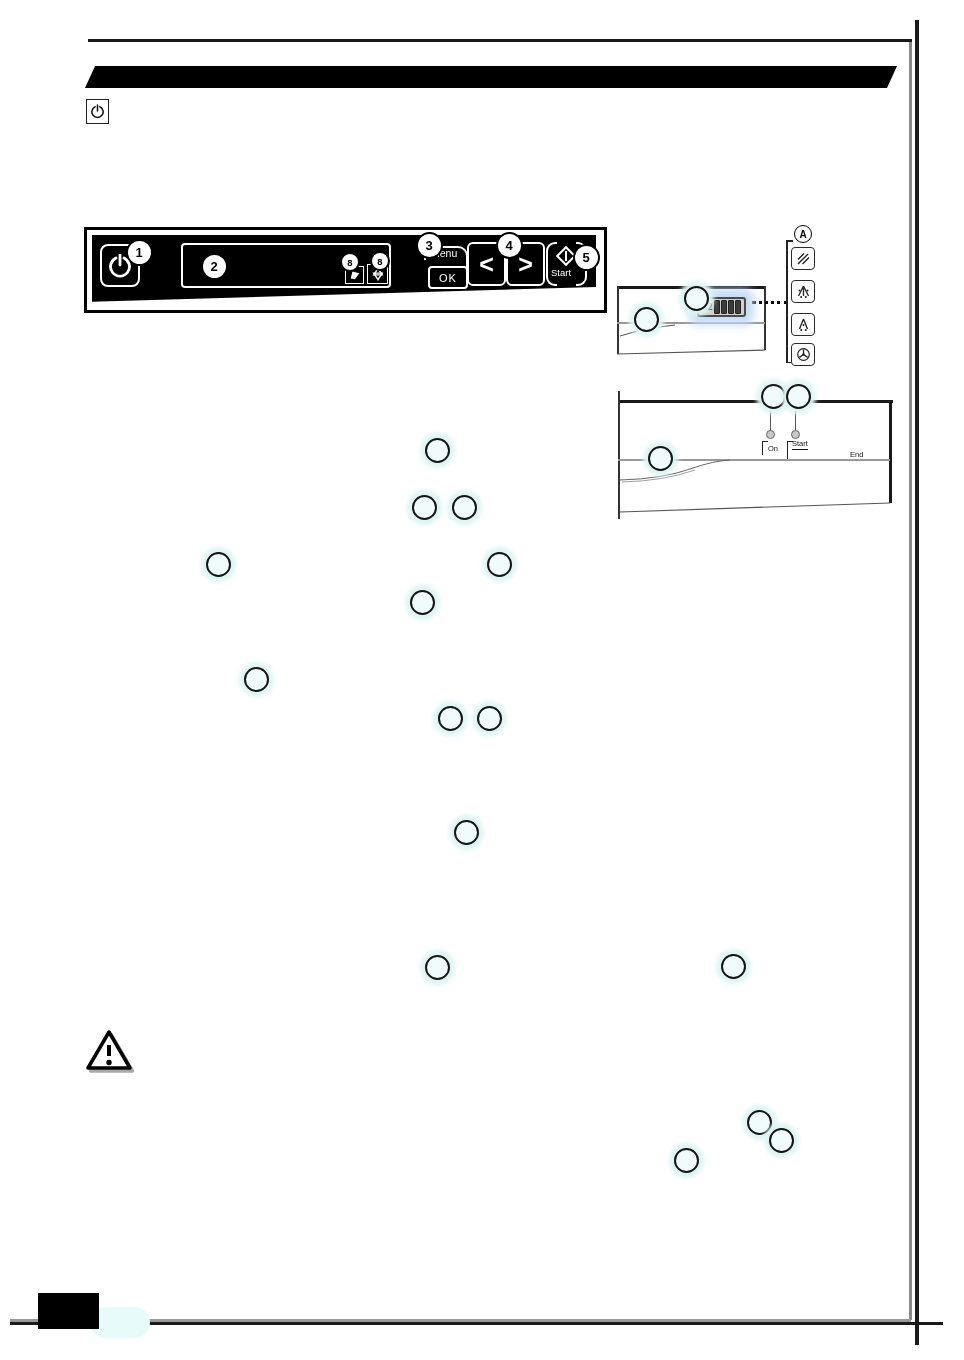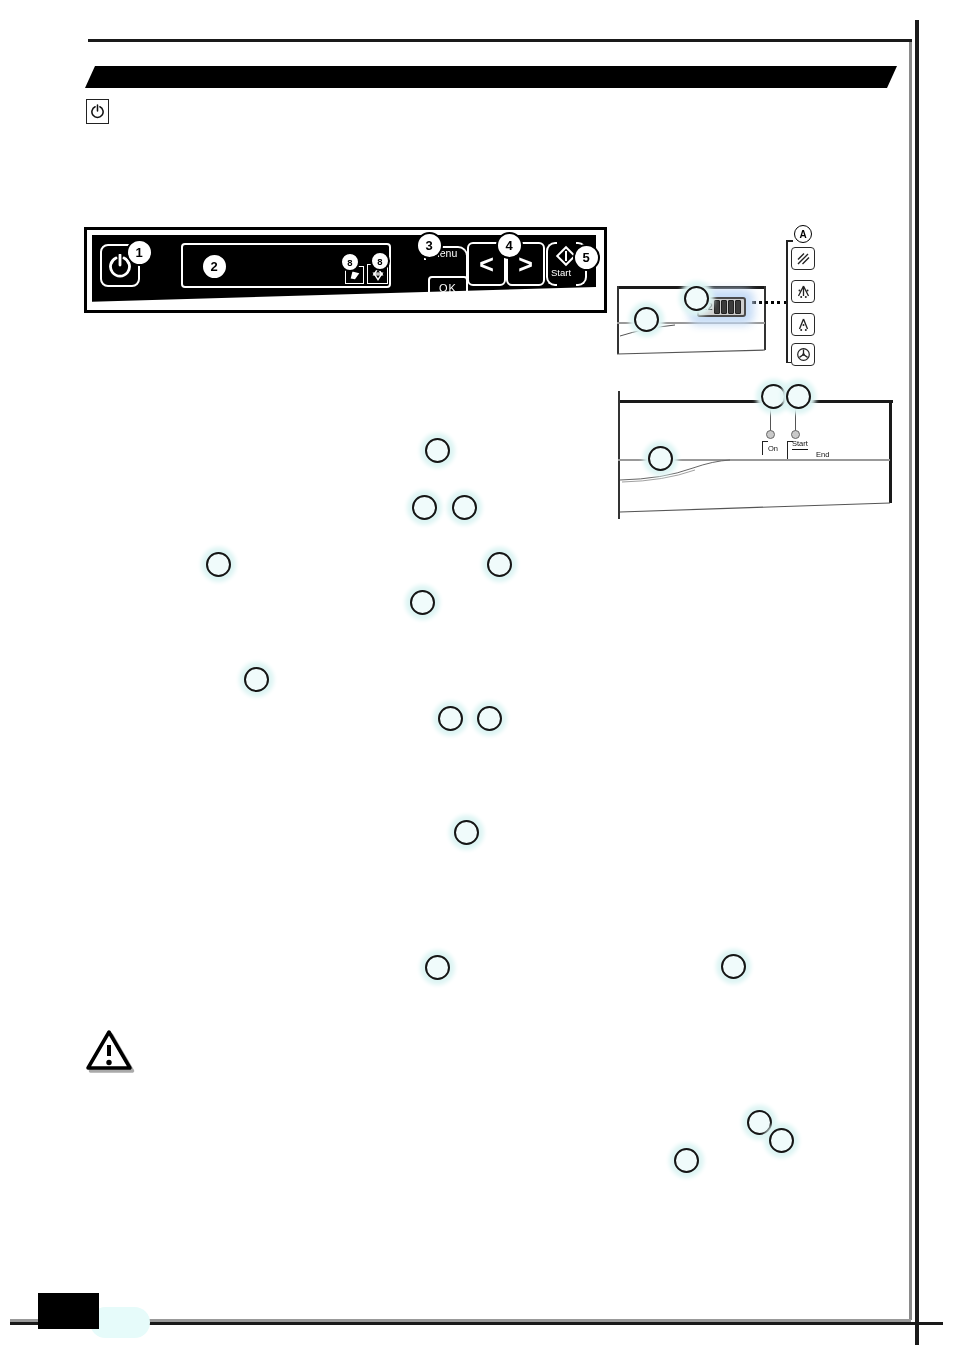--- a/index.html
+++ b/index.html
@@ -38,21 +38,21 @@
   .a-circle{position:absolute;left:794px;top:225px;width:16px;height:16px;border:1.5px solid #000;
     border-radius:50%;background:#fff;display:flex;align-items:center;justify-content:center;
     font-size:10px;font-weight:bold;color:#000;}
   .pagenum-block{position:absolute;left:38px;top:1293px;width:61px;height:36px;background:#000;z-index:3;}
   .cyan-pill{position:absolute;left:90px;top:1307px;width:60px;height:31px;border-radius:16px;
     background:#e6fbfa;z-index:2;}
   .menu-outline-r{position:absolute;left:440px;top:246px;width:26px;height:34px;
     border-top:2px solid #fff;border-right:2px solid #fff;border-top-right-radius:10px;}
   .menu-outline-l{position:absolute;left:424px;top:246px;width:7px;height:12px;
     border-top:2px solid #fff;border-left:2px solid #fff;border-top-left-radius:7px;}
-  .ok-box{position:absolute;left:428px;top:276px;width:36px;height:19px;border:2px solid #fff;
+  .ok-box{position:absolute;left:428px;top:266px;width:36px;height:19px;border:2px solid #fff;
     border-radius:4px;display:flex;align-items:center;justify-content:center;color:#fff;
     font-size:11px;letter-spacing:1px;}
   .start-brL{position:absolute;left:546px;top:242px;width:9px;height:40px;border:2.5px solid #fff;
     border-right:none;border-radius:9px 0 0 9px;}
   .start-brR{position:absolute;left:576px;top:242px;width:9px;height:40px;border:2.5px solid #fff;
     border-left:none;border-radius:0 9px 9px 0;}
 </style>
 </head>
 <body>
 
@@ -195,21 +195,21 @@
   <div class="cyan-circle" style="left:760.5px;top:383.5px;"></div>
   <div class="cyan-circle" style="left:785.5px;top:383.5px;"></div>
   <div class="cyan-circle" style="left:647.5px;top:445.5px;"></div>
 
   <div class="led" style="left:766px;top:430px;"></div>
   <div class="led" style="left:791px;top:430px;"></div>
   <div class="bracketL" style="left:762px;top:441px;width:5px;height:13px;"></div>
   <div class="tinylabel" style="left:768px;top:445px;">On</div>
   <div class="bracketL" style="left:787px;top:441px;width:5px;height:17px;"></div>
   <div class="tinylabel" style="left:792px;top:440px;border-bottom:1px solid #111;padding-bottom:1px;">Start</div>
-  <div class="tinylabel" style="left:792px;top:450.5px;padding-left:24px;">End</div>
+  <div class="tinylabel" style="left:826px;top:450.5px;padding-left:24px;">End</div>
 
   <div class="cyan-circle" style="left:424.5px;top:437.5px;"></div>
   <div class="cyan-circle" style="left:411.5px;top:494.5px;"></div>
   <div class="cyan-circle" style="left:451.5px;top:494.5px;"></div>
   <div class="cyan-circle" style="left:205.5px;top:551.5px;"></div>
   <div class="cyan-circle" style="left:486.5px;top:551.5px;"></div>
   <div class="cyan-circle" style="left:409.5px;top:589.5px;"></div>
   <div class="cyan-circle" style="left:243.5px;top:666.5px;"></div>
   <div class="cyan-circle" style="left:437.5px;top:705.5px;"></div>
   <div class="cyan-circle" style="left:476.5px;top:705.5px;"></div>

